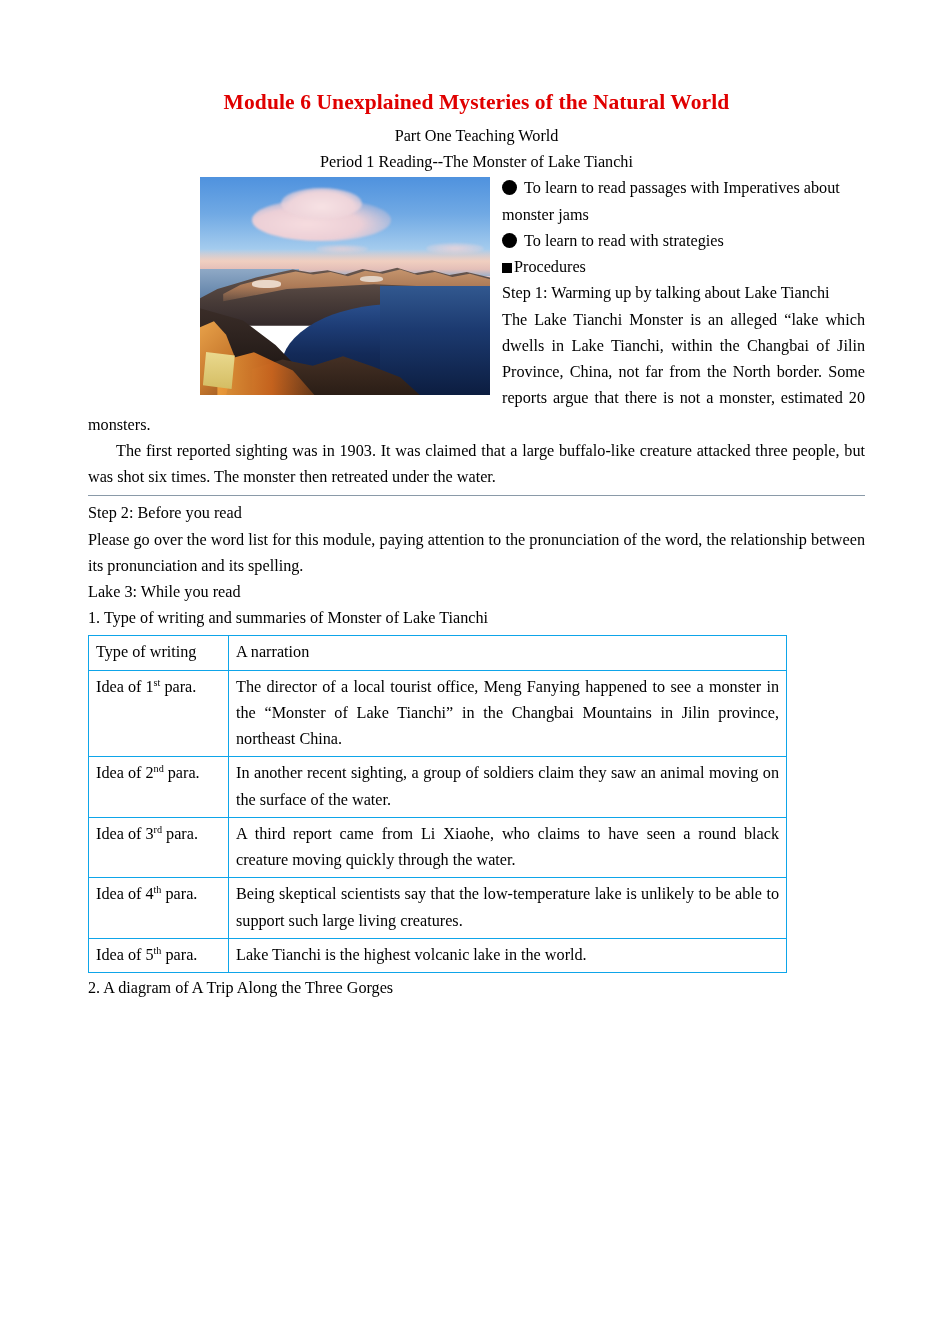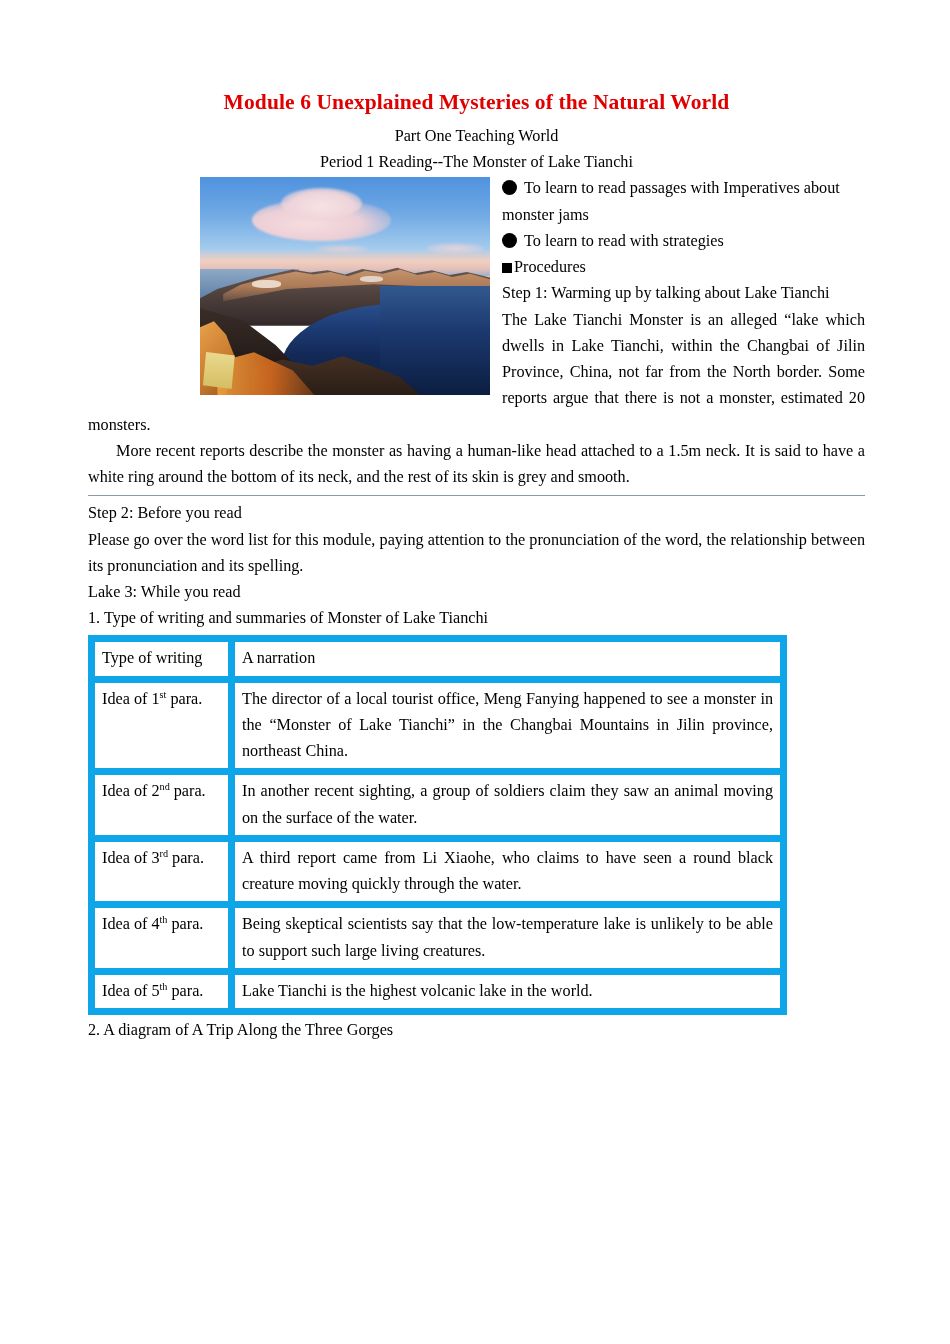--- a/index.html
+++ b/index.html
@@ -201,21 +201,21 @@
   }
 
   
   table.ideas {
     border-collapse: collapse;
     width: 699px;
     margin: 4px 0 0 0;
     table-layout: fixed;
   }
   table.ideas td {
-    border: 7px solid #0ea5e9;
+    border: 1px solid #0ea5e9;
     padding: 3px 7px 4px 7px;
     font-size: 16.2px;
     line-height: 1.62;
     vertical-align: top;
   }
   table.ideas td.label-col {
     width: 140px;
     white-space: nowrap;
   }
   table.ideas td.body-col {
@@ -263,22 +263,22 @@
   <p class="goal-line"><span class="circ-bullet"></span><span>To learn to read passages with Imperatives about</span> <span>monster jams</span></p>
 
   <p class="goal-line"><span class="circ-bullet"></span><span>To learn to read with strategies</span></p>
 
   <p class="bullet-line"><span class="sq-bullet"></span><span>Procedures</span></p>
 
   <p class="plain-para">Step 1: Warming up by talking about Lake Tianchi</p>
 
   <p class="just-para">The Lake Tianchi Monster is an alleged “lake which dwells in Lake Tianchi, within the Changbai of Jilin Province, China, not far from the North border. Some reports argue that there is not a monster, estimated 20 monsters.</p>
 
-
-  <p class="indent-para">More recent reports describe the monster as having a human-like head attached to a 1.5m neck. It is said to have a white ring around the bottom of its neck, and the rest of its skin is grey and smooth.</p>
+  <p class="indent-para step-block">The first reported sighting was in 1903. It was claimed that a large buffalo-like creature attacked three people, but was shot six times. The monster then retreated under the water.</p>
+
 
   <hr class="hr-rule">
 
   <p class="plain-para">Step 2: Before you read</p>
   <p class="just-para">Please go over the word list for this module, paying attention to the pronunciation of the word, the relationship between its pronunciation and its spelling.</p>
   <p class="plain-para">Lake 3: While you read</p>
   <p class="plain-para">1. Type of writing and summaries of Monster of Lake Tianchi</p>
 
   <table class="ideas">
     <tbody>

